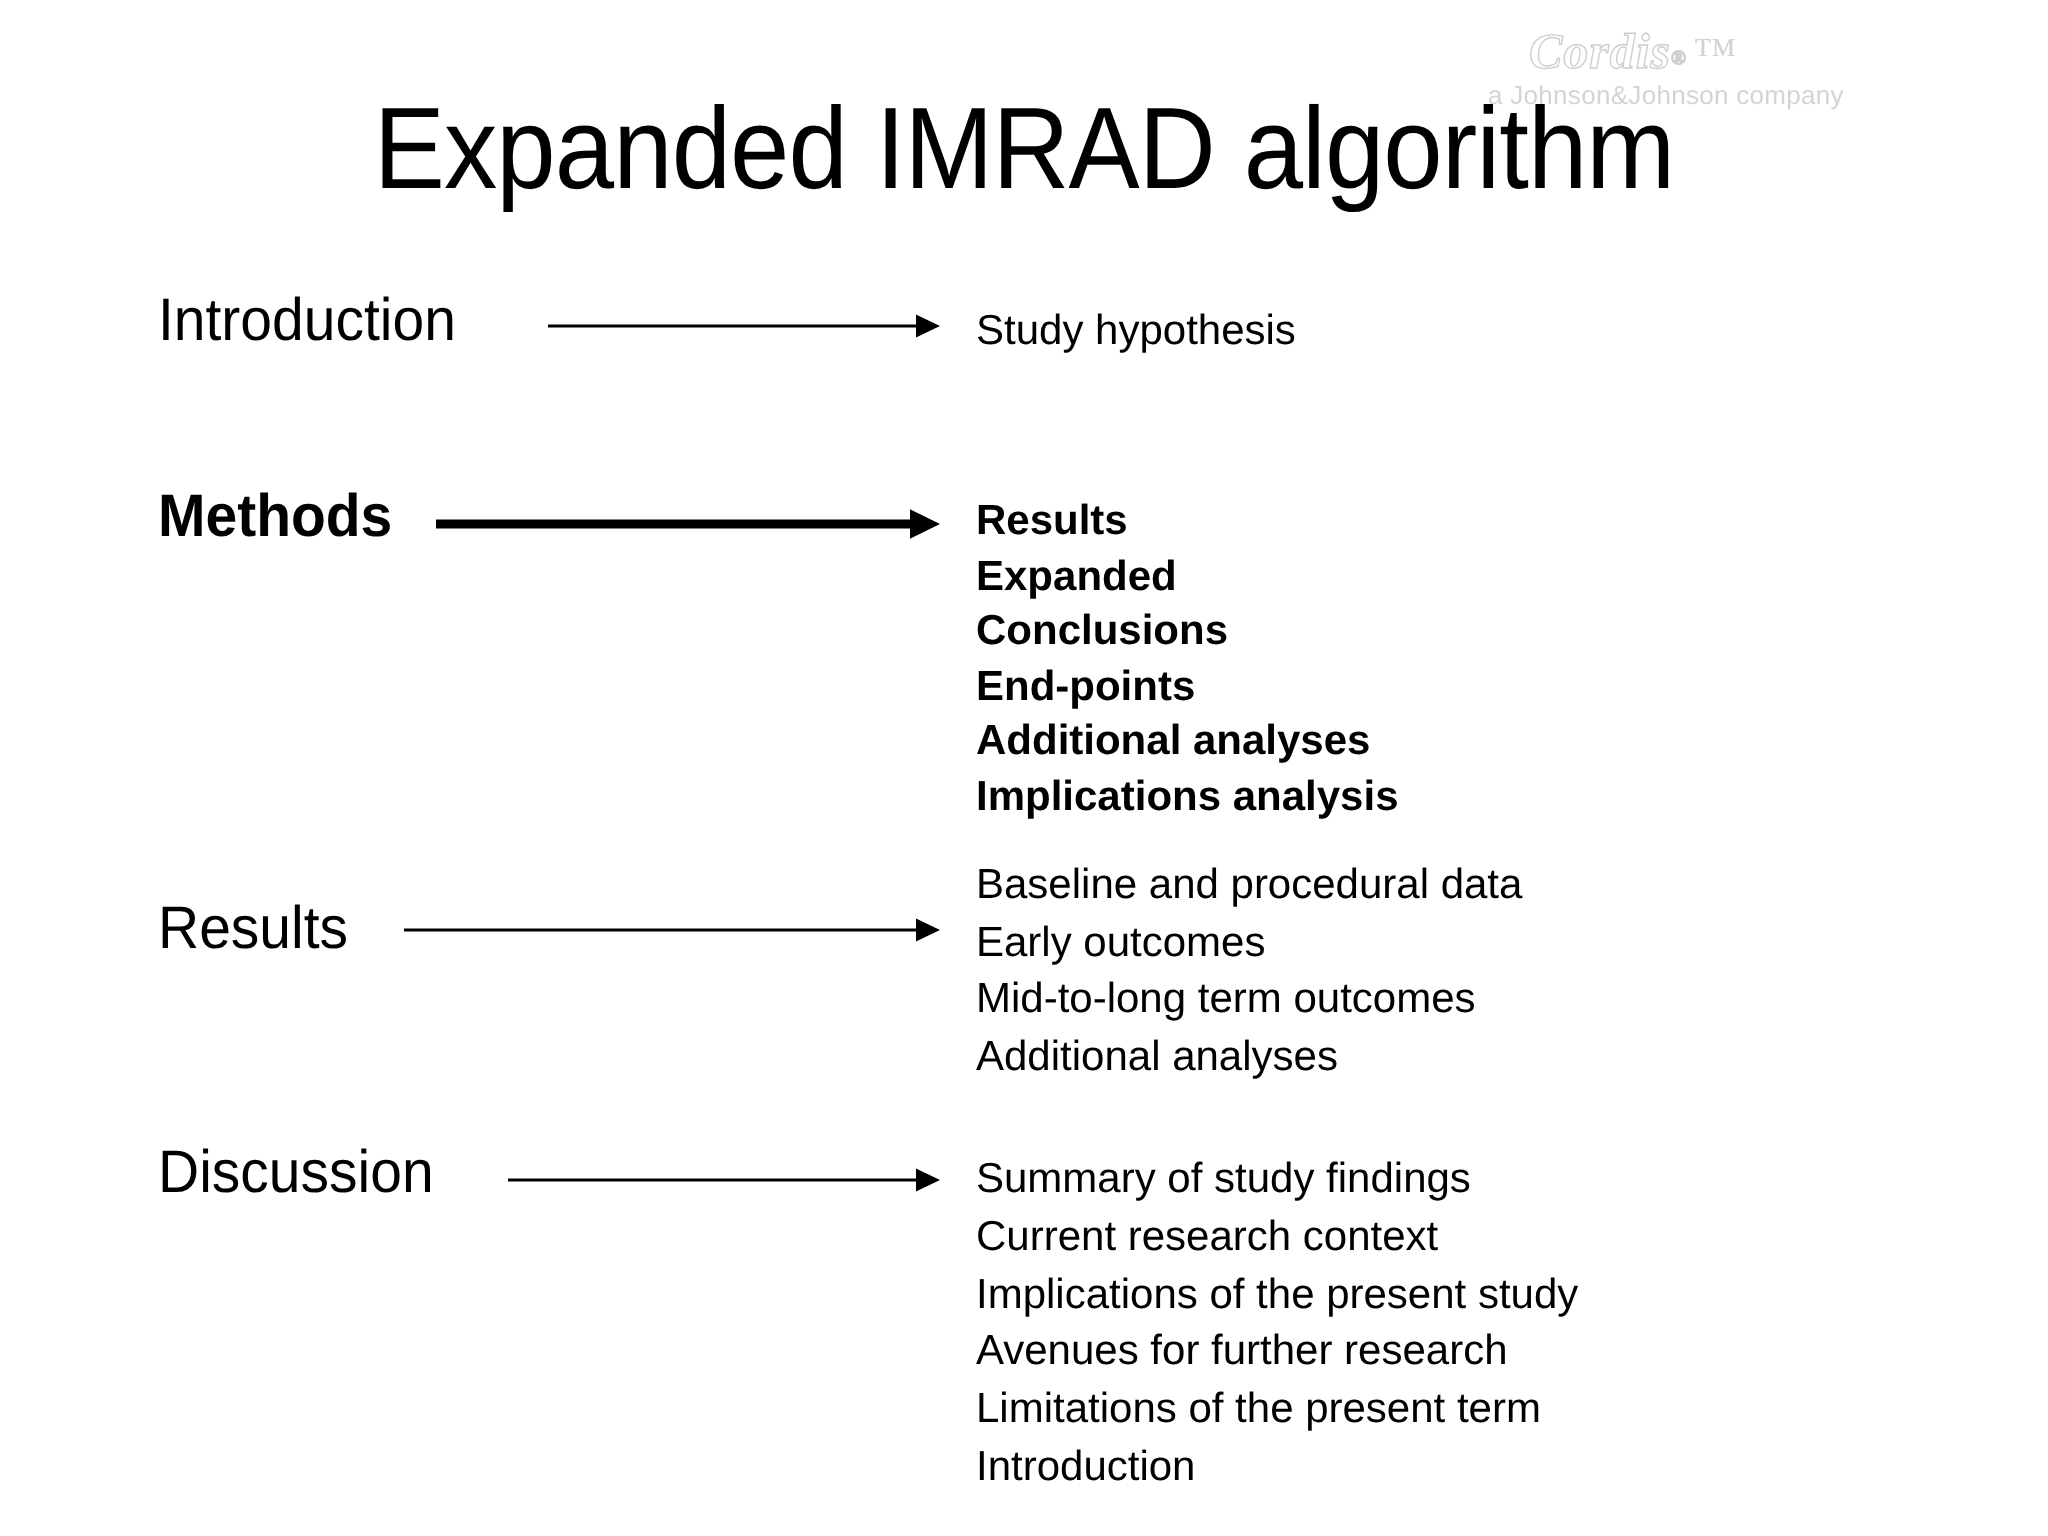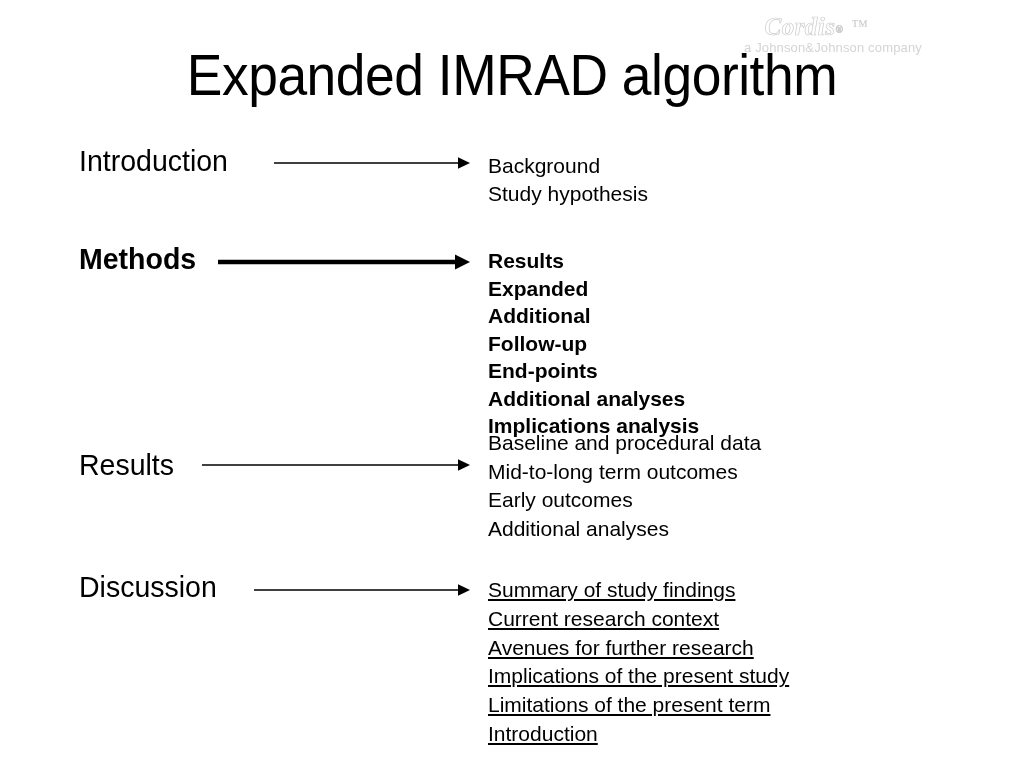--- a/index.html
+++ b/index.html
@@ -39,21 +39,21 @@
     letter-spacing: 0.5px;
     color: #ffffff;
     -webkit-text-stroke: 0.7px #cfcfcf;
     text-shadow: 0 0 0 #d6d6d6;
     position: relative;
   }
   .logo-tm {
     position: absolute;
     top: -3px;
     right: -4px;
-    font-size: 10px;
+    font-size: 13px;
     font-style: normal;
     font-weight: 400;
     color: #d2d2d2;
     -webkit-text-stroke: 0px;
   }
   .logo-reg {
     font-size: 10px;
     font-style: normal;
     vertical-align: 2px;
     color: #d0d0d0;
@@ -143,71 +143,69 @@
 
   <div class="row">
     <div class="section-label normal" style="left:79px; top:144px;">Introduction</div>
 
     <svg class="arrow-svg" style="left:274px; top:153px;" width="200" height="20">
       <line x1="0" y1="10" x2="184" y2="10" stroke="#000" stroke-width="1.6"></line>
       <polygon points="184,4.2 196,10 184,15.8" fill="#000"></polygon>
     </svg>
 
     <div class="items" style="left:488px; top:152px; line-height:28px;">
-      <span class="item">Background</span>
       <span class="item">Study hypothesis</span>
     </div>
   </div>
 
   <div class="row">
     <div class="section-label bold" style="left:79px; top:242px;">Methods</div>
 
     <svg class="arrow-svg" style="left:218px; top:252px;" width="255" height="20">
       <line x1="0" y1="10" x2="238" y2="10" stroke="#000" stroke-width="4.6"></line>
       <polygon points="237,2.6 252,10 237,17.4" fill="#000"></polygon>
     </svg>
 
     <div class="items bold" style="left:488px; top:247px; line-height:27.5px;">
       <span class="item">Results</span>
       <span class="item">Expanded</span>
-      <span class="item">Additional</span>
-      <span class="item">Follow-up</span>
+      <span class="item">Conclusions</span>
       <span class="item">End-points</span>
       <span class="item">Additional analyses</span>
       <span class="item">Implications analysis</span>
     </div>
   </div>
 
   <div class="row">
     <div class="section-label normal" style="left:79px; top:448px;">Results</div>
 
     <svg class="arrow-svg" style="left:202px; top:455px;" width="272" height="20">
       <line x1="0" y1="10" x2="256" y2="10" stroke="#000" stroke-width="1.6"></line>
       <polygon points="256,4.2 268,10 256,15.8" fill="#000"></polygon>
     </svg>
 
     <div class="items" style="left:488px; top:429px; line-height:28.5px;">
       <span class="item">Baseline and procedural data</span>
+      <span class="item">Early outcomes</span>
       <span class="item">Mid-to-long term outcomes</span>
-      <span class="item">Early outcomes</span>
       <span class="item">Additional analyses</span>
     </div>
   </div>
 
   <div class="row">
     <div class="section-label normal" style="left:79px; top:570px;">Discussion</div>
 
     <svg class="arrow-svg" style="left:254px; top:580px;" width="220" height="20">
       <line x1="0" y1="10" x2="204" y2="10" stroke="#000" stroke-width="1.6"></line>
       <polygon points="204,4.2 216,10 204,15.8" fill="#000"></polygon>
     </svg>
 
-    <div class="items" style="left:488px; top:576px; line-height:28.8px;text-decoration:underline;">
+    <div class="items" style="left:488px; top:576px; line-height:28.8px;">
       <span class="item">Summary of study findings</span>
       <span class="item">Current research context</span>
+      <span class="item">Implications of the present study</span>
       <span class="item">Avenues for further research</span>
-      <span class="item">Implications of the present study</span>
       <span class="item">Limitations of the present term</span>
       <span class="item">Introduction</span>
     </div>
   </div>
 
 </div>
 
 </body></html>

